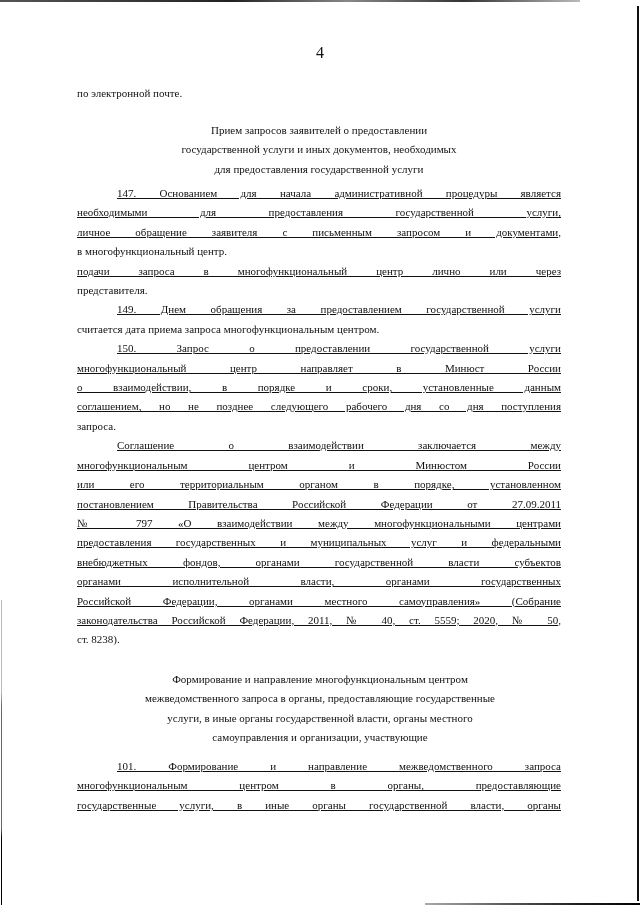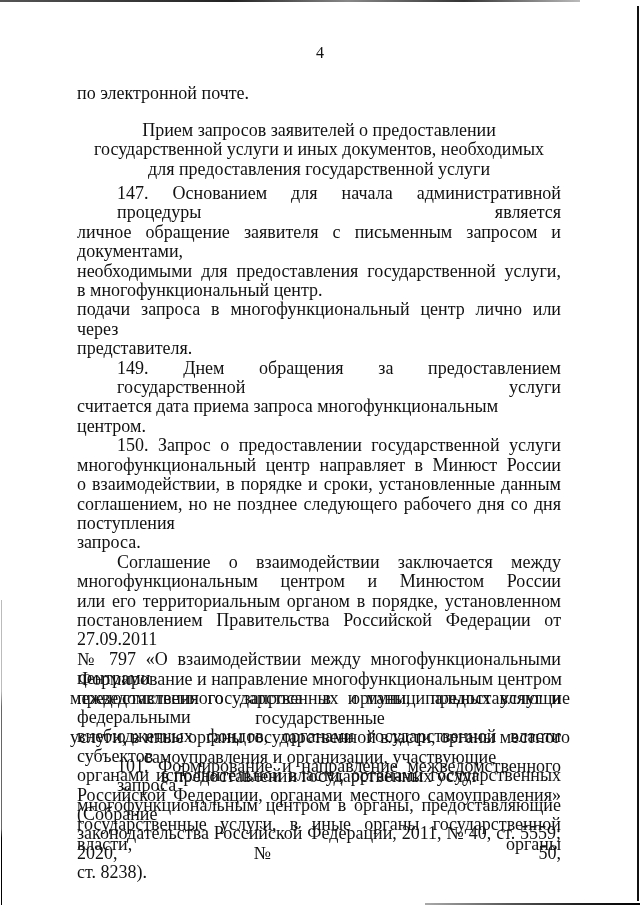--- a/index.html
+++ b/index.html
@@ -6,25 +6,25 @@
   body {
     width: 640px; height: 905px; position: relative; overflow: hidden;
     font-family: "Liberation Serif", serif; color: #111;
   }
   .edge-top { position: absolute; left: 0; top: 0; height: 2px; background: linear-gradient(90deg,#555 0,#222 40%,#888 60%,#333 80%,#bbb 100%); width: 580px; }
   .edge-right { position: absolute; right: 1px; top: 6px; width: 2px; height: 895px; background: #111; }
   .edge-left { position: absolute; left: 1px; top: 600px; width: 1px; height: 305px; background: linear-gradient(180deg,#bbb 0,#bbb 30%,#666 35%,#666 75%,#000 78%,#000 100%); }
   .edge-bottom { position: absolute; left: 425px; bottom: 0; height: 2px; width: 215px; background: linear-gradient(90deg,#aaa 0,#555 40%,#222 70%,#000 100%); }
 
   .page-number { position: absolute; top: 44px; left: 0; width: 640px; text-align: center; font-size: 16px; }
-  .content { position: absolute; left: 77px; width: 484px; font-size: 18px; line-height: 19.4px; }
+  .content { position: absolute; left: 77px; width: 484px; font-size: 11px; line-height: 19.4px; }
   .content p { margin: 0; text-align: justify; text-align-last: left; }
   .heading { text-align: left; text-align-last: center !important; }
   .line { display: block; }
-  .jl { display: block; text-align: justify; text-align-last: justify; }
+  .jl { display: block; text-align: justify; text-align-last: justify; text-decoration: underline; }
   .ll { display: block; text-align: left; font-family: Liberation Serif, serif; }
 </style>
 </head>
 <body>
 
 <div class="edge-top"></div>
 <div class="edge-right"></div>
 <div class="edge-left"></div>
 <div class="edge-bottom"></div>
 
@@ -38,22 +38,22 @@
   <p class="heading">
     <span class="line">Прием запросов заявителей о предоставлении</span>
     <span class="line">государственной услуги и иных документов, необходимых</span>
     <span class="line">для предоставления государственной услуги</span>
   </p>
 </div>
 
 <div class="content" style="top:184px;">
   <p>
     <span class="jl" style="padding-left:40px">147. Основанием для начала административной процедуры является</span>
+    <span class="jl">необходимыми для предоставления государственной услуги,</span>
     <span class="jl">личное обращение заявителя с письменным запросом и документами,</span>
-    <span class="jl">необходимыми для предоставления государственной услуги,</span>
     <span class="ll">в многофункциональный центр.</span>
   </p>
   <p>
     <span class="jl">подачи запроса в многофункциональный центр лично или через</span>
     <span class="ll">представителя.</span>
   </p>
   <p>
     <span class="jl" style="padding-left:40px">149. Днем обращения за предоставлением государственной услуги</span>
     <span class="ll">считается дата приема запроса многофункциональным центром.</span>
   </p>
@@ -78,21 +78,20 @@
     <span class="ll">ст. 8238).</span>
   </p>
 </div>
 
 <div class="content" style="top:626px; left:70px; width:500px;margin-top:44px;">
   <p class="heading">
     <span class="line">Формирование и направление многофункциональным центром</span>
     <span class="line">межведомственного запроса в органы, предоставляющие государственные</span>
     <span class="line">услуги, в иные органы государственной власти, органы местного</span>
     <span class="line">самоуправления и организации, участвующие</span>
-    <span class="line">в предоставлении государственных услуг</span>
   </p>
 </div>
 
 <div class="content" style="top:757px;">
   <p>
     <span class="jl" style="padding-left:40px">101. Формирование и направление межведомственного запроса</span>
     <span class="jl">многофункциональным центром в органы, предоставляющие</span>
     <span class="jl">государственные услуги, в иные органы государственной власти, органы</span>
   </p>
 </div>

